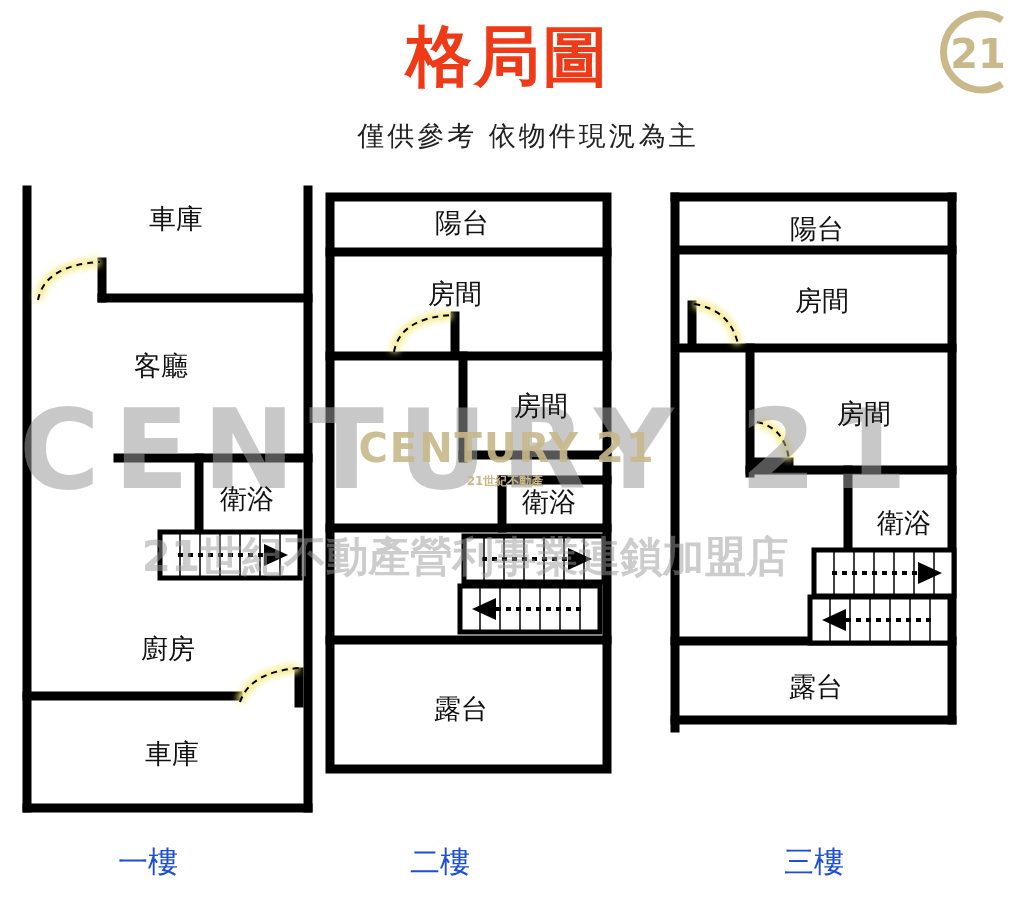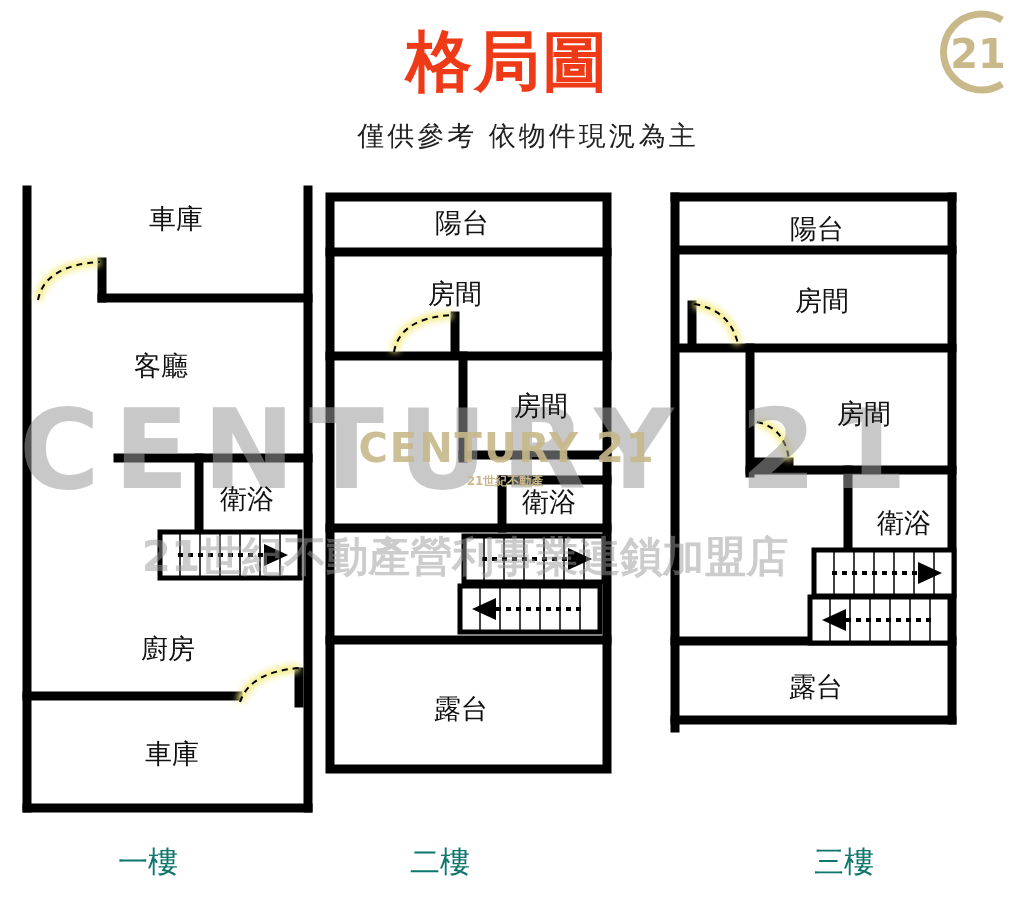--- a/index.html
+++ b/index.html
@@ -1,26 +1,26 @@
 <!DOCTYPE html>
 <html><head>
 <meta charset="utf-8">
 <style>
   html, body { margin:0; padding:0; background:#ffffff; }
   body { width:1024px; height:905px; position:relative; overflow:hidden;
          font-family: "DejaVu Serif", "Liberation Serif", serif; }
   .title { position:absolute; left:0; width:1016px; top:22px; text-align:center;
-           font-family:Liberation Serif, serif; font-weight:bold;
+           font-family:Liberation Mono, monospace; font-weight:bold;
            font-size:66px; letter-spacing:2px; line-height:80px; }
   .subtitle { position:absolute; left:0; width:1056px; top:118px; text-align:center;
               font-size:27px; letter-spacing:3px; color:#222; }
   .logo { position:absolute; left:930px; top:2px; width:80px; height:100px; }
   svg.plan { position:absolute; left:0; top:0; }
   .room-label { font-family:"DejaVu Serif","Liberation Serif",serif; font-size:27px; fill:#111; }
-  .floor-label { position:absolute; top:842px; font-size:30px; color:#0f766e; }
+  .floor-label { position:absolute; top:842px; font-size:30px; color:#1d4ed8; }
   .wm-big { font-family:"DejaVu Sans","Liberation Sans",sans-serif; font-weight:bold; }
 </style>
 </head>
 <body>
 
 <div class="title" style="color:#ee3a17">格局圖</div>
 <div class="subtitle">僅供參考 依物件現況為主</div>
 
 <svg class="logo" viewBox="0 0 80 100">
   <path d="M 72 18 A 38 38 0 1 0 72 82" fill="none" stroke="#c8b88a" stroke-width="7"></path>
@@ -144,13 +144,13 @@
     <text class="room-label" x="817" y="238" text-anchor="middle">陽台</text>
     <text class="room-label" x="822" y="310" text-anchor="middle">房間</text>
     <text class="room-label" x="864" y="423" text-anchor="middle">房間</text>
     <text class="room-label" x="904" y="532" text-anchor="middle">衛浴</text>
     <text class="room-label" x="816" y="696" text-anchor="middle">露台</text>
   </g>
 </svg>
 
 <div class="floor-label" style="left:118px">一樓</div>
 <div class="floor-label" style="left:410px">二樓</div>
-<div class="floor-label" style="left:814px">三樓</div>
+<div class="floor-label" style="left:784px">三樓</div>
 
 </body></html>

